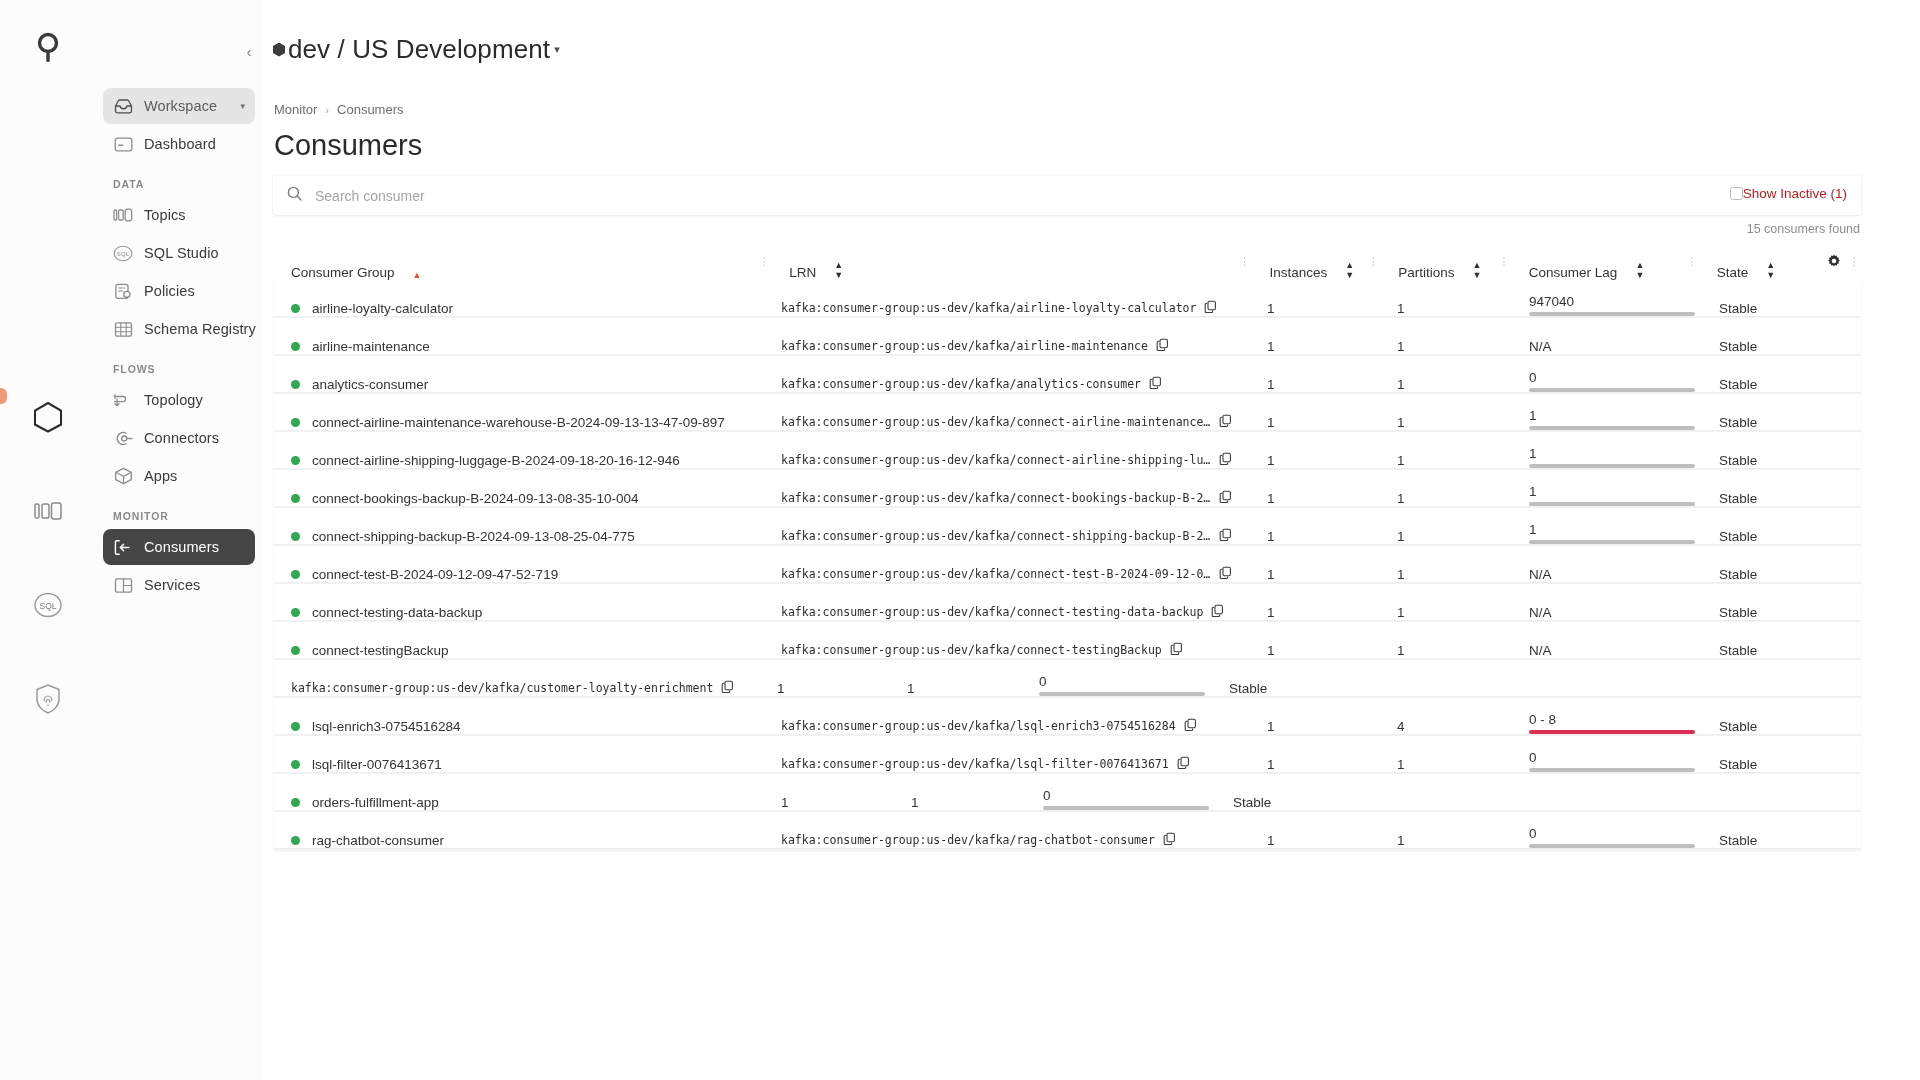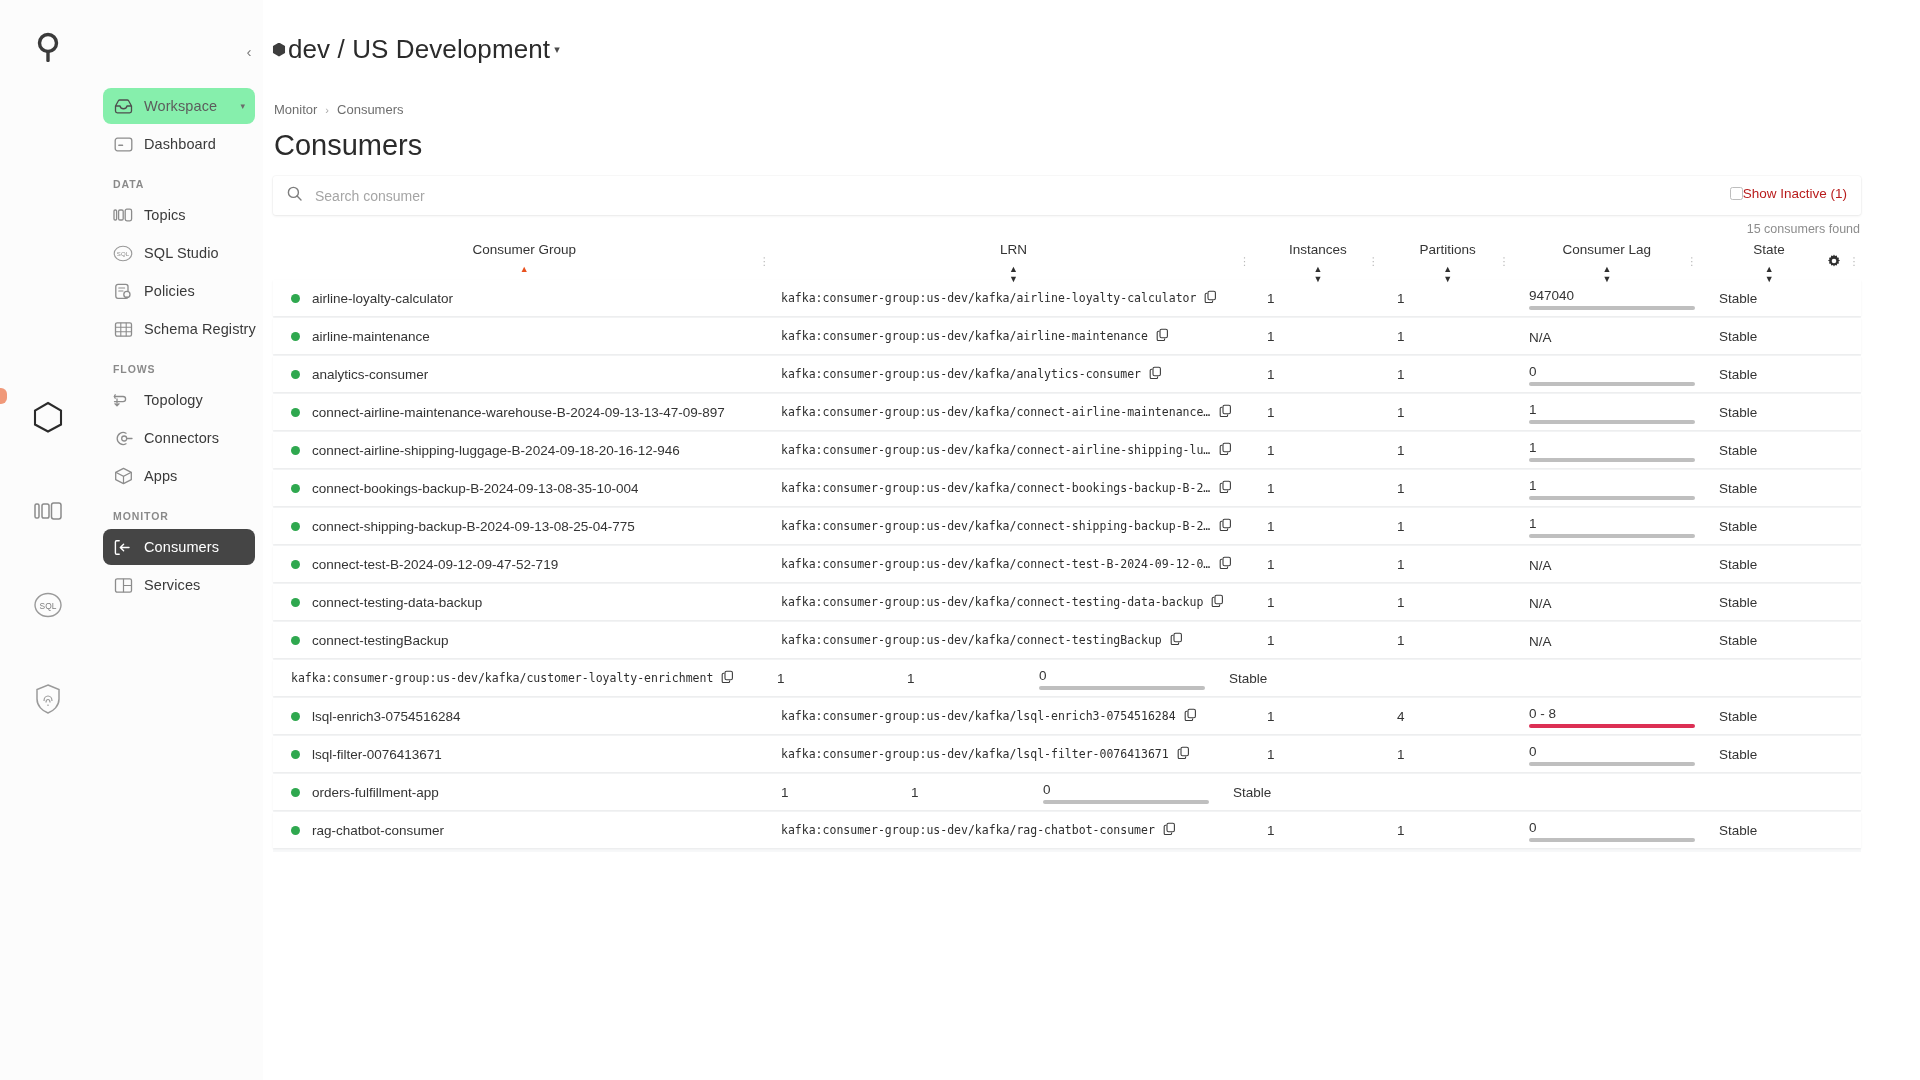--- a/index.html
+++ b/index.html
@@ -21,21 +21,21 @@
                  background:#f0997a; border-radius:0 6px 6px 0; }
 
   
   .sidebar { position:absolute; left:95px; top:0; width:168px; height:1080px; background:#fcfcfc; }
   .nav-item {
     display:flex; align-items:center; height:36px; margin:0 8px 2px 8px;
     padding:0 10px; border-radius:8px; gap:11px; cursor:pointer;
     font-size:14.5px; color:#3a3a3a; letter-spacing:.1px; white-space:nowrap;
   }
   .nav-item .ico { width:20px; height:20px; flex:none; display:flex; align-items:center; justify-content:center; }
-  .nav-item.active-soft { background:#86efac; color:#5c5c5c; }
+  .nav-item.active-soft { background:#e5e5e5; color:#5c5c5c; }
   .nav-item.active-dark { background:#454545; color:#ffffff; }
   .nav-item .caret { margin-left:auto; font-size:9px; color:#6b6b6b; }
   .nav-group {
     font-size:10.5px; letter-spacing:.9px; color:#8a8a8a; font-weight:600;
     margin:16px 0 7px 18px;
   }
 
   
   .collapse-btn { position:absolute; left:238px; top:40px; width:22px; height:22px;
                   display:flex; align-items:center; justify-content:center;
@@ -67,32 +67,32 @@
   .searchbar input::placeholder { color:#a5a5a5; }
   .show-inactive { position:absolute; right:14px; top:10px; display:flex; align-items:center; 
                    font-size:13.5px; color:#b91c1c; cursor:pointer; }
   .chkbox { width:13px; height:13px; border:1.4px solid #bdbdbd; border-radius:2.5px; background:#fff; }
   .found-count { position:absolute; right:60px; top:222px; font-size:12.5px; color:#8d8d8d; }
 
   
   .table { position:absolute; left:273px; top:242px; width:1588px; }
   .thead { display:flex; align-items:center; height:38px; padding:0 0 0 0; }
   .th {
-    display:flex; align-items:center; gap:8px; font-size:13.5px; color:#343434;
-    position:relative; height:38px; padding-left:18px;flex-direction:column;
+    display:flex; align-items:flex-end; gap:18px; font-size:13.5px; color:#343434;
+    position:relative; height:38px; padding-left:18px;
   }
   .th .sortasc { color:#e8521f; font-size:9px; line-height:1; }
   .th .sortboth { color:#2f2f2f; font-size:9px; line-height:1; display:flex; flex-direction:column; gap:1px; }
   .coldiv { width:14px; height:38px; display:flex; align-items:center; justify-content:center;
             color:#b9b9b9; font-size:11px; letter-spacing:0; }
   .gear { width:26px; display:flex; align-items:center; justify-content:center; color:#2f2f2f; }
 
   .rowwrap { background:#f7f8f9; padding-bottom:2px; }
   .row {
-    display:flex; align-items:center; background:#ffffff; height:36px;
+    display:flex; align-items:flex-end; background:#ffffff; height:36px;
     box-shadow: 0 1px 2px rgba(0,0,0,.06);
     margin-bottom:2px;
   }
   .cell { display:flex; align-items:center; padding-left:18px; font-size:13.5px; color:#343434; }
   .c-group { width:490px; gap:12px; }
   .dot { width:9px; height:9px; border-radius:50%; background:#2fa84f; flex:none; }
   .gname { white-space:nowrap; overflow:hidden; text-overflow:ellipsis; color:#343434; font-size:13.5px; }
   .c-lrn { width:486px; gap:8px; }
   .lrn-text {
     font-family:"DejaVu Sans Mono", monospace; font-size:11.5px; color:#2e2e2e;

